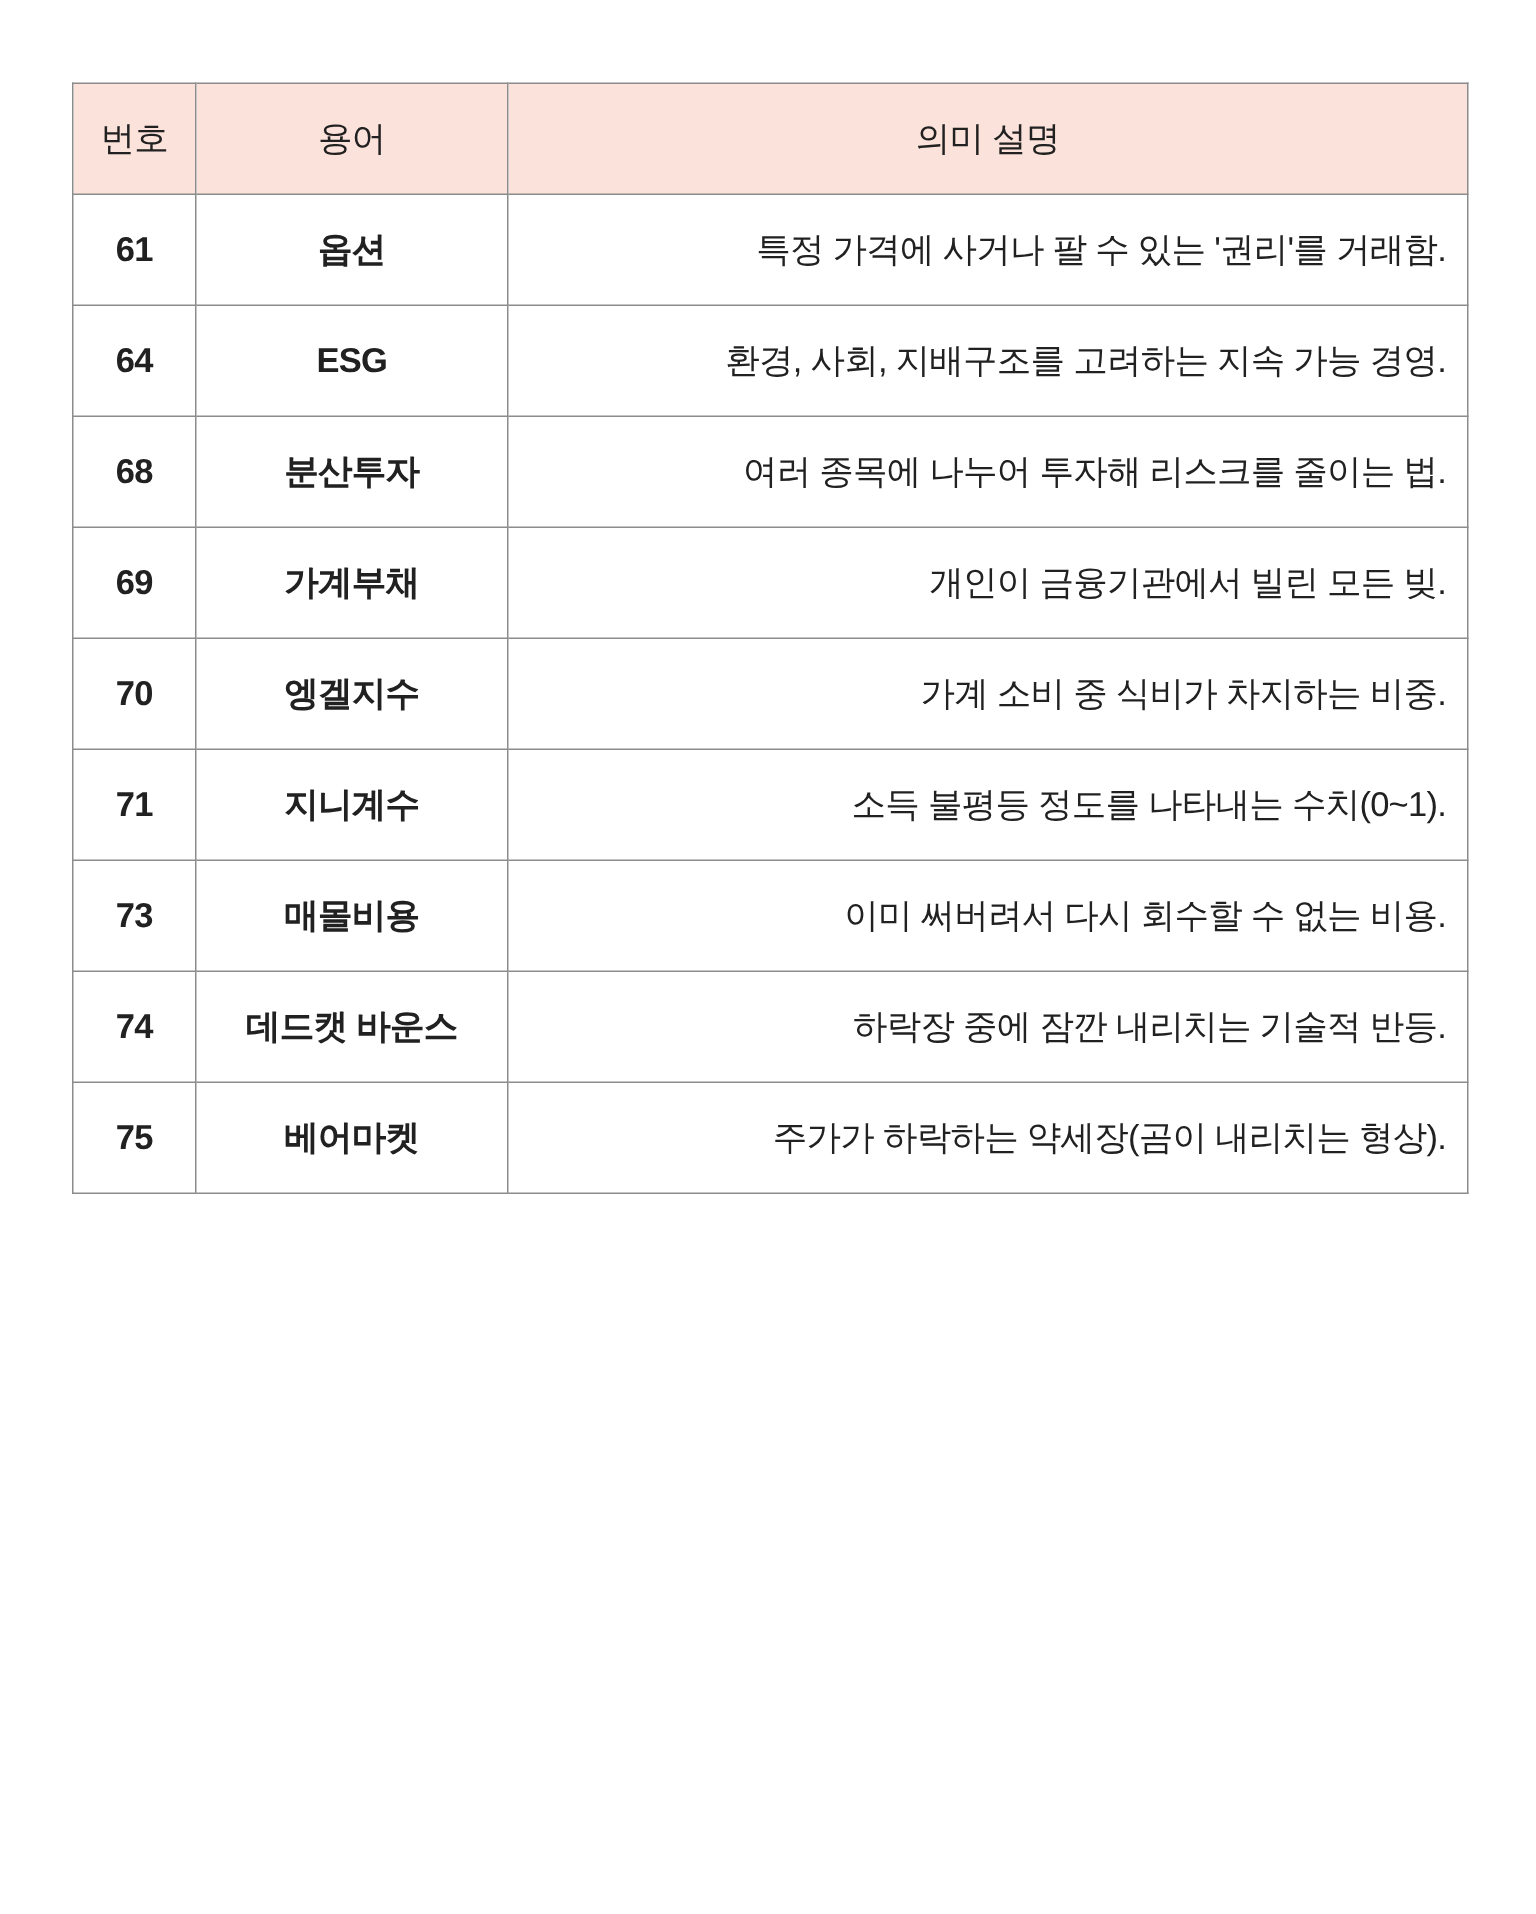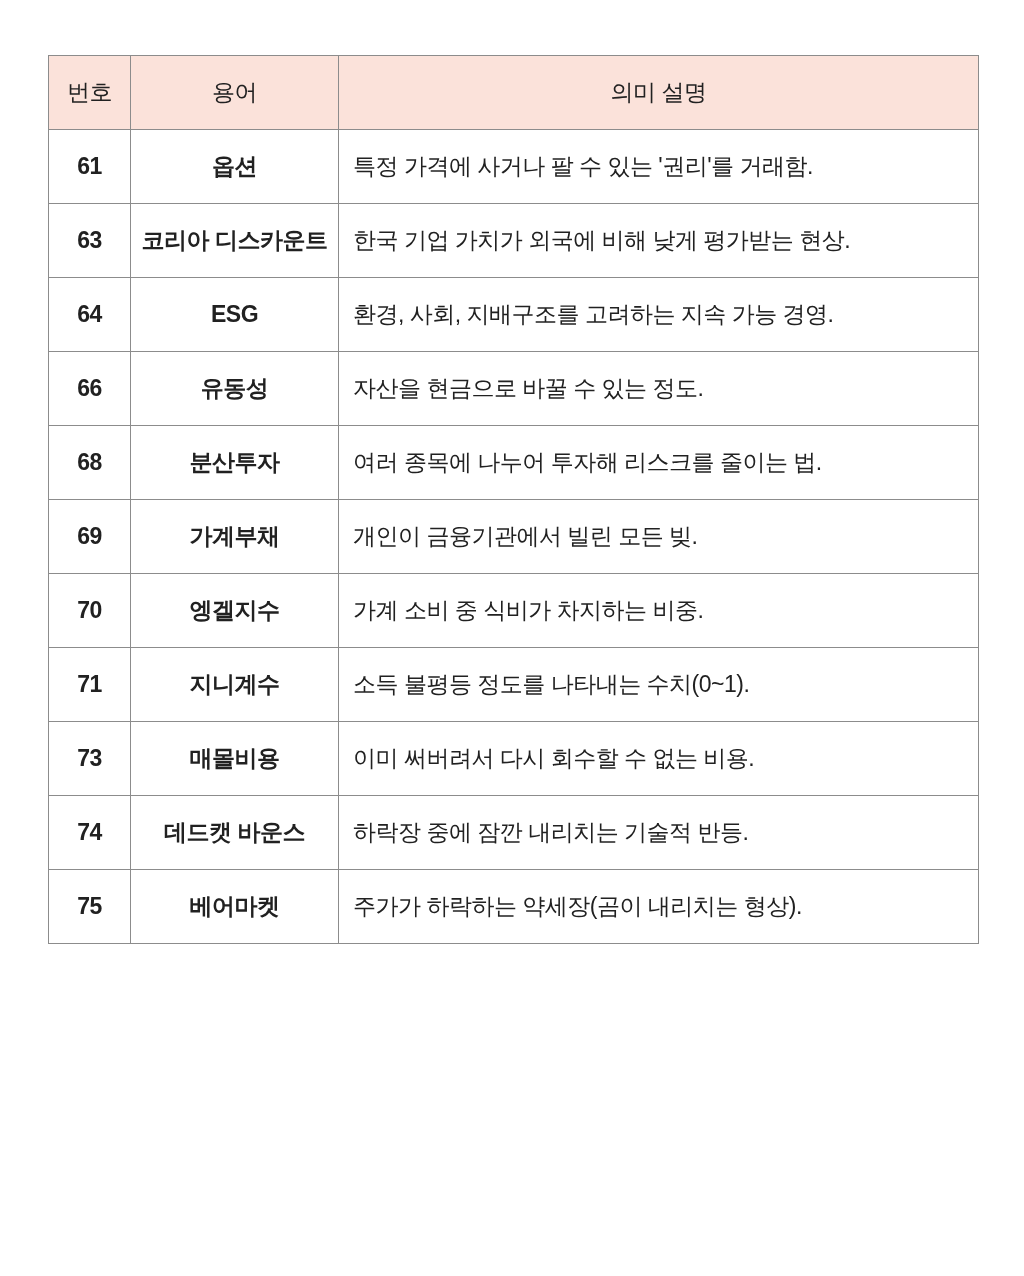--- a/index.html
+++ b/index.html
@@ -36,21 +36,21 @@
     overflow: hidden;
     white-space: nowrap;
     margin-left: 36px;
   }
   .glossary-table th {
     background: var(--header-bg);
     font-weight: normal;
     text-align: center;
   }
   .cell-no, .cell-term { text-align: center; font-weight: bold; }
-  .cell-desc { text-align: left; padding: 0 14px; }
+  .cell-desc { text-align: right; padding: 0 14px; }
 </style>
 </head>
 <body>
 
 <table class="glossary-table">
   <colgroup>
     <col style="width:82px">
     <col style="width:208px">
     <col style="width:640px">
   </colgroup>
@@ -61,33 +61,23 @@
       <th>의미 설명</th>
     </tr>
   </thead>
   <tbody>
     <tr>
       <td class="cell-no">61</td>
       <td class="cell-term">옵션</td>
       <td class="cell-desc">특정 가격에 사거나 팔 수 있는 '권리'를 거래함.</td>
     </tr>
     <tr>
-      <td class="cell-no">63</td>
-      <td class="cell-term">코리아 디스카운트</td>
-      <td class="cell-desc">한국 기업 가치가 외국에 비해 낮게 평가받는 현상.</td>
-    </tr>
-    <tr>
       <td class="cell-no">64</td>
       <td class="cell-term">ESG</td>
       <td class="cell-desc">환경, 사회, 지배구조를 고려하는 지속 가능 경영.</td>
-    </tr>
-    <tr>
-      <td class="cell-no">66</td>
-      <td class="cell-term">유동성</td>
-      <td class="cell-desc">자산을 현금으로 바꿀 수 있는 정도.</td>
     </tr>
     <tr>
       <td class="cell-no">68</td>
       <td class="cell-term">분산투자</td>
       <td class="cell-desc">여러 종목에 나누어 투자해 리스크를 줄이는 법.</td>
     </tr>
     <tr>
       <td class="cell-no">69</td>
       <td class="cell-term">가계부채</td>
       <td class="cell-desc">개인이 금융기관에서 빌린 모든 빚.</td>

